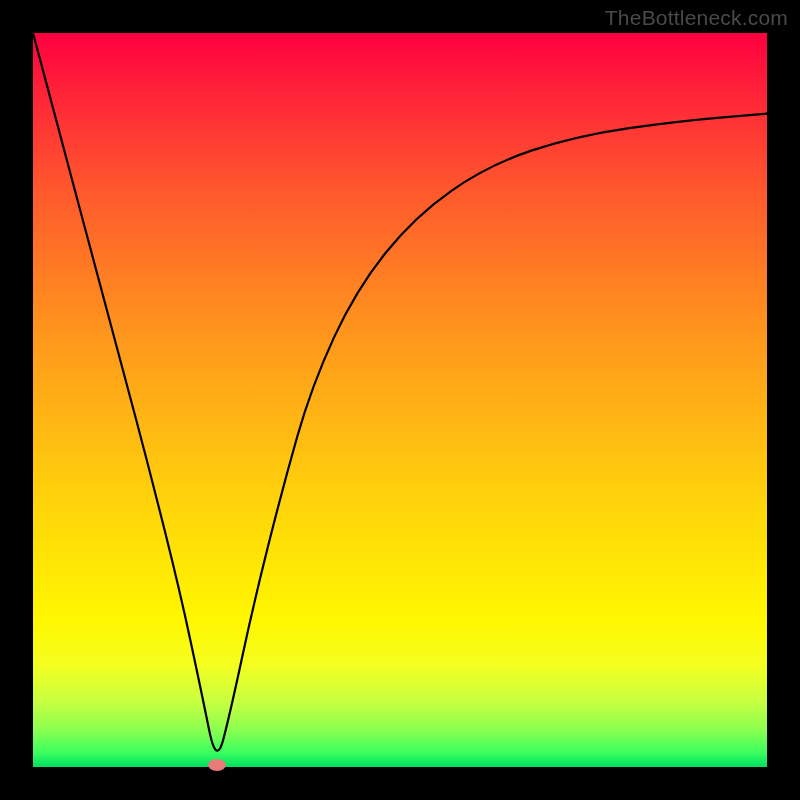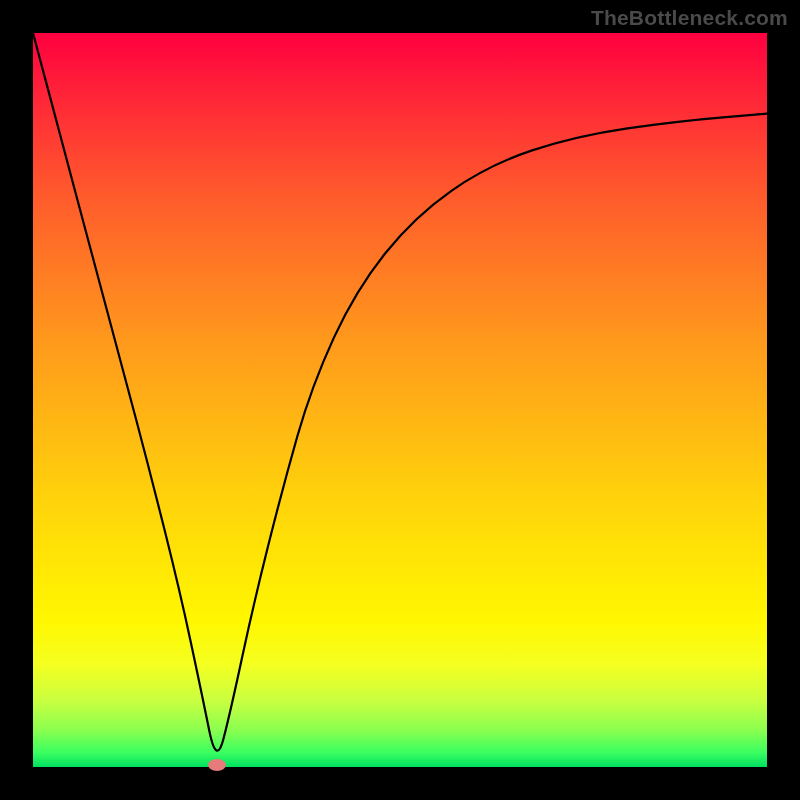--- a/index.html
+++ b/index.html
@@ -49,21 +49,21 @@
     top: 0;
     width: 734px;
     height: 734px;
   }
   .watermark {
     position: absolute;
     top: 6px;
     right: 12px;
     color: #4a4a4a;
     font-size: 21px;
-    font-weight: 700;
+    font-weight: 400;
     letter-spacing: 0.2px;
     user-select: none;
   }
   .marker {
     position: absolute;
     width: 18px;
     height: 12px;
     background: #e77a7a;
     border-radius: 50%;
     transform: translate(-50%, -50%);

